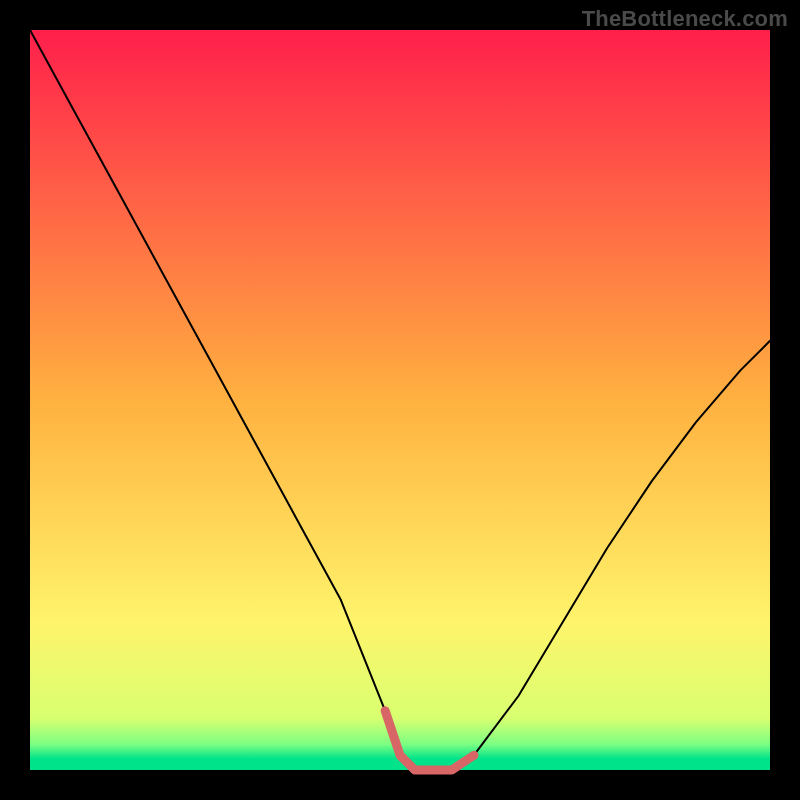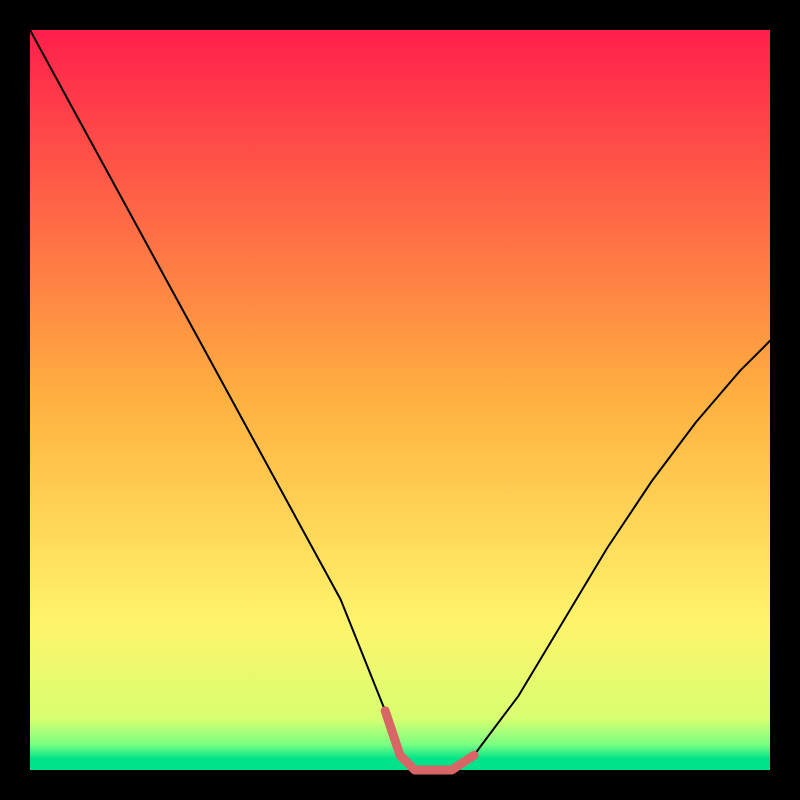--- a/index.html
+++ b/index.html
@@ -40,20 +40,21 @@
   .bottom-mark {
     fill: none;
     stroke-linecap: round;
     stroke-linejoin: round;
   }
 </style>
 </head>
 <body>
 
 <div class="stage">
+  <div class="watermark">TheBottleneck.com</div>
   <svg id="chart-svg" width="800" height="800">
     <defs>
       <linearGradient id="bg-grad" x1="0" y1="0" x2="0" y2="1">
           <stop offset="0%" stop-color="#ff1f4b"></stop>
           <stop offset="50%" stop-color="#ffb140"></stop>
           <stop offset="80%" stop-color="#fff46b"></stop>
           <stop offset="93%" stop-color="#d8ff70"></stop>
           <stop offset="96.5%" stop-color="#7dff82"></stop>
           <stop offset="98.5%" stop-color="#00e38a"></stop>
           <stop offset="100%" stop-color="#00e38a"></stop>

